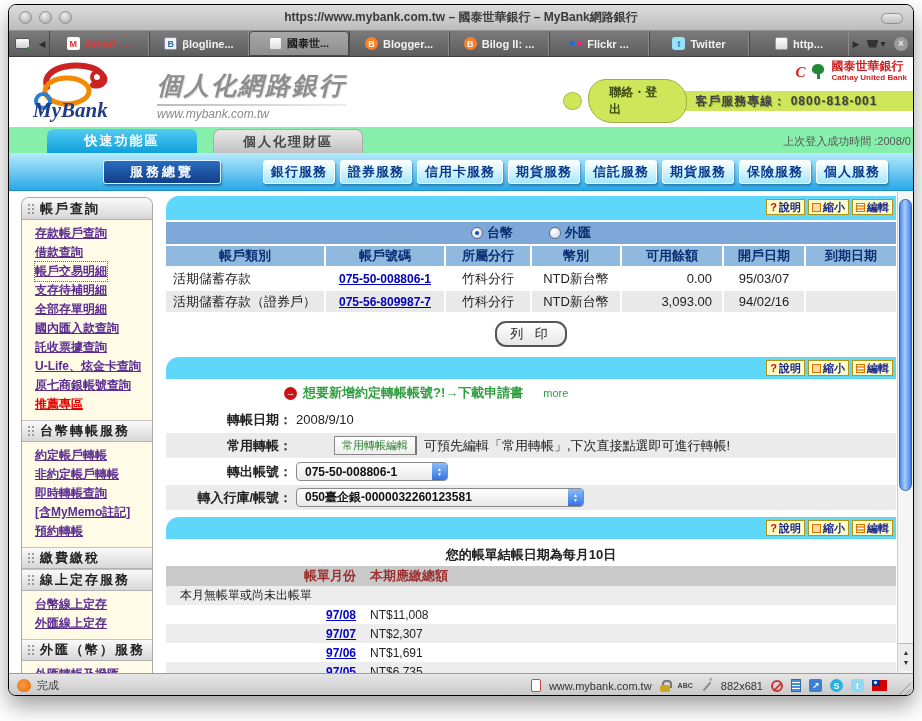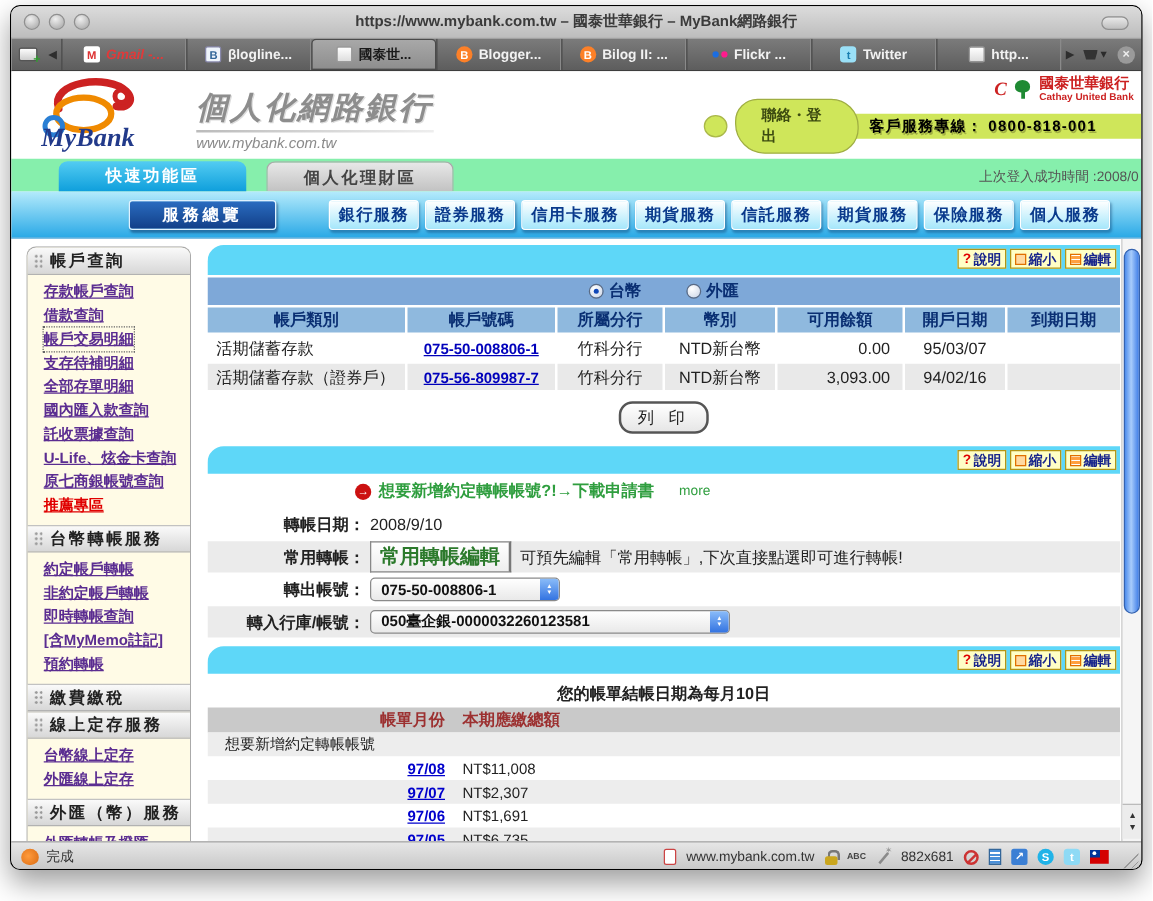--- a/index.html
+++ b/index.html
@@ -64,21 +64,21 @@
   .tree::before { content:""; position:absolute; left:2px; top:0; width:12px; height:10px; border-radius:50% 50% 40% 40%; background:#1f8a33; }
   .tree::after { content:""; position:absolute; left:7px; top:9px; width:3px; height:6px; background:#1f8a33; }
   .cathay-text { display:flex; flex-direction:column; line-height:11px; }
   .cathay-text b { color:#c22; font-size:12px; font-family:"Liberation Serif",serif; }
   .cathay-text i { color:#c22; font-size:8px; font-style:normal; font-weight:bold; }
   .green-line { position:absolute; right:0; top:32px; height:24px; display:flex; align-items:center; }
   .gcircle { width:20px; height:18px; border-radius:50%; background:#cfe65a; border:1px solid #aab84a; margin-right:6px; }
   .blob { position:relative; z-index:2; background:#cfe65a; border:1px solid #9fae42; border-radius:18px 22px 20px 24px;
     padding:4px 20px; font-size:12px; font-weight:bold; color:#3c4a10; }
   .gbar { background:#cfe65a; height:20px; display:flex; align-items:center; padding:0 6px 0 24px; margin-left:-16px;
-    font-size:12px; font-weight:bold; color:#000000; text-shadow:1px 1px 0 #9fae42; letter-spacing:1px; width:252px; }
+    font-size:12px; font-weight:bold; color:#404040; text-shadow:1px 1px 0 #9fae42; letter-spacing:1px; width:252px; }
 
   
   .zone-row { height:26px; background:#86efac; display:flex; align-items:flex-end; position:relative; }
   .ztab { width:150px; height:24px; display:flex; align-items:center; justify-content:center;
     border-radius:7px 7px 0 0; font-size:13px; font-weight:bold; letter-spacing:2px; }
   .ztab.active { background:linear-gradient(#53ccf2,#0f9fdc); color:#fff; margin-left:38px; }
   .ztab.plain { background:linear-gradient(#e8e8e8,#c2c2c2); color:#444; border:1px solid #aaa; border-bottom:none; margin-left:16px; }
   .last-login { position:absolute; right:2px; bottom:4px; font-size:11px; color:#555; white-space:nowrap; }
 
   
@@ -144,21 +144,21 @@
   .red-arrow { width:13px; height:13px; border-radius:50%; background:#cc1111; color:#fff; font-size:9px;
     display:flex; align-items:center; justify-content:center; font-weight:bold; }
   .promo { color:#2f9e3f; font-weight:bold; text-decoration:none; }
   .more { color:#2f9e3f; font-size:11px; text-decoration:none; margin-left:14px; }
 
   .xfer-row { height:25px; display:flex; align-items:center; margin-bottom:1px; }
   .xfer-row.alt { background:#ebebeb; }
   .xlabel { width:130px; text-align:right; font-weight:bold; padding-right:4px; white-space:nowrap; }
   .xval { font-weight:normal; }
   .freq-btn { background:linear-gradient(#fff,#eee); border:1px solid #888; border-right:2px solid #777;
-    padding:1px 7px; font-size:16px; font-weight:bold; color:#2c7a2c; margin-right:7px; }
+    padding:1px 7px; font-size:11px; font-weight:normal; color:#2c7a2c; margin-right:7px;margin-left:38px; }
   .hint { font-size:13px; color:#222; }
   .dropdown { display:inline-flex; align-items:center; height:19px; background:linear-gradient(#fff,#e9e9e9);
     border:1px solid #8a8a8a; border-radius:4px; overflow:hidden; }
   .dd-text { padding:0 8px; font-size:12px; font-weight:bold; color:#111; }
   .dd-step { width:15px; height:19px; margin-left:auto; background:linear-gradient(#8fc0fa,#2e6fe0); color:#fff;
     display:flex; flex-direction:column; align-items:center; justify-content:center; font-size:5px; line-height:5px; }
   .dd1 { width:152px; } .dd2 { width:288px; }
 
   .bill-note { height:22px; margin-top:5px; display:flex; align-items:center; justify-content:center; font-weight:bold; }
   .bill-row { height:19px; display:flex; align-items:center; font-size:12px; }
@@ -503,21 +503,21 @@
         </div>
       </div>
 
       <div class="bill-note">您的帳單結帳日期為每月10日</div>
 
       <div class="bill-row hdr">
         <span class="bm">帳單月份</span>
         <span class="ba">本期應繳總額</span>
       </div>
       <div class="bill-row g">
-        <span class="ba">想要新增約定轉帳帳號</span>
+        <span class="ba">本月無帳單或尚未出帳單</span>
       </div>
       <div class="bill-row">
         <span class="bm"><a class="mlink">97/08</a></span>
         <span class="ba">NT$11,008</span>
       </div>
       <div class="bill-row g">
         <span class="bm"><a class="mlink">97/07</a></span>
         <span class="ba">NT$2,307</span>
       </div>
       <div class="bill-row">

